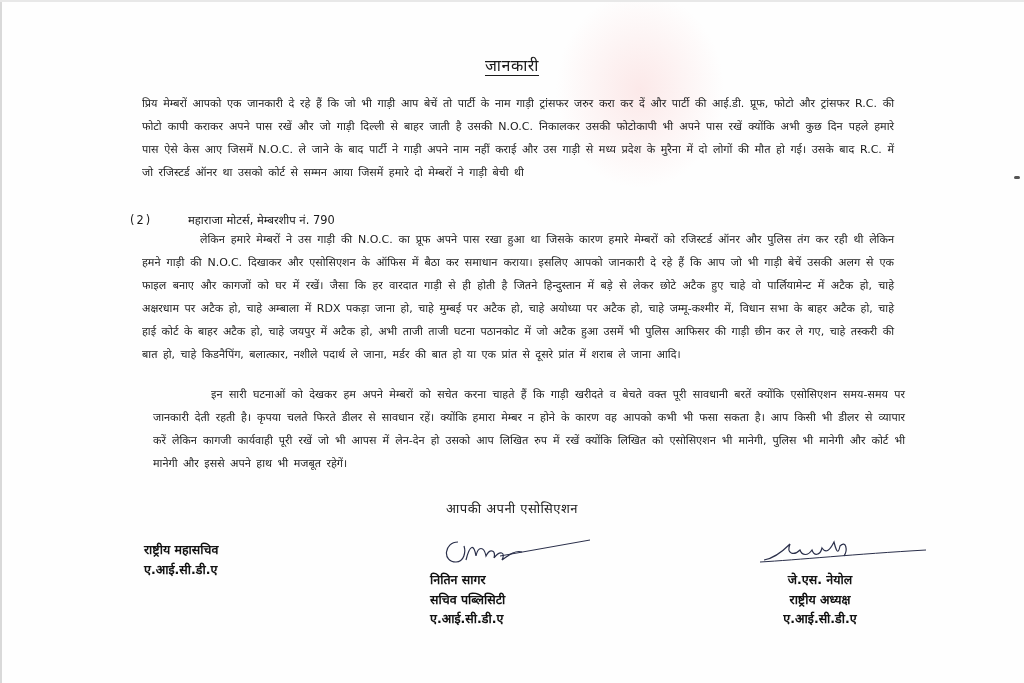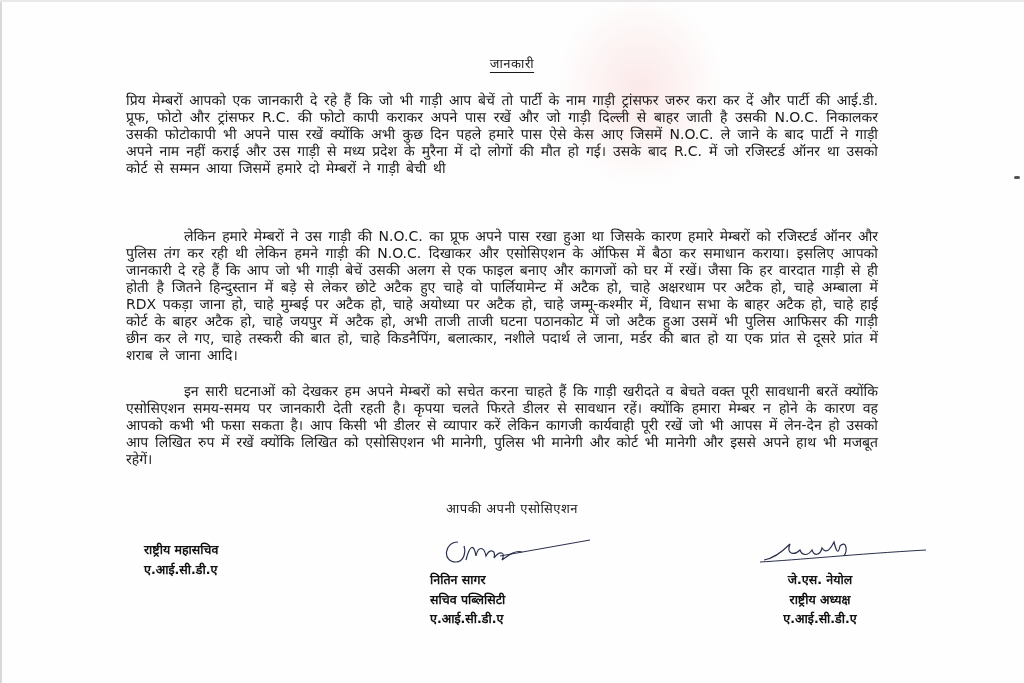--- a/index.html
+++ b/index.html
@@ -27,41 +27,41 @@
       position: absolute; left: 0; top: 0; width: 2px; height: 683px; background: #d9d9d9;
     }
     .edge-top {
       position: absolute; left: 0; top: 0; width: 1024px; height: 2px; background: #e8e8e8;
     }
     .title {
       position: absolute;
       left: 0; width: 1024px;
       top: 54px;
       text-align: center;
-      font-size: 13px;
+      font-size: 16px;
       font-weight: normal;
       letter-spacing: 0.5px;
     }
     .title span {
       text-decoration: underline;
       text-underline-offset: 4px;
     }
     .para {
       position: absolute;
-      left: 126px;
+      left: 142px;
       width: 752px;
-      font-size: 14px;
-      line-height: 17px;
+      font-size: 11px;
+      line-height: 23px;
       text-align: justify;
       word-spacing: 2px;
     }
     .para.indent { text-indent: 58px; }
     .p1 { top: 92px; }
     .p2 { top: 228px; }
-    .p3 { top: 383px; }
+    .p3 { top: 383px; margin-left: 11px; }
     .list-item {
       position: absolute;
       left: 130px;
       font-size: 11.4px;
       line-height: 18px;
     }
     .list-item .num { display: inline-block; width: 58px; letter-spacing: 2px; }
     .li1 { top: 194px; }
     .li2 { top: 211px; }
     .closing {
@@ -103,20 +103,23 @@
 <div class="page">
   <div class="edge-left"></div>
   <div class="edge-top"></div>
 
   <div class="title">
     <span>जानकारी</span>
   </div>
 
   <div class="para p1">प्रिय मेम्बरों आपको एक जानकारी दे रहे हैं कि जो भी गाड़ी आप बेचें तो पार्टी के नाम गाड़ी ट्रांसफर जरुर करा कर दें और पार्टी की आई.डी. प्रूफ, फोटो और ट्रांसफर R.C. की फोटो कापी कराकर अपने पास रखें और जो गाड़ी दिल्ली से बाहर जाती है उसकी N.O.C. निकालकर उसकी फोटोकापी भी अपने पास रखें क्योंकि अभी कुछ दिन पहले हमारे पास ऐसे केस आए जिसमें N.O.C. ले जाने के बाद पार्टी ने गाड़ी अपने नाम नहीं कराई और उस गाड़ी से मध्य प्रदेश के मुरैना में दो लोगों की मौत हो गई। उसके बाद R.C. में जो रजिस्टर्ड ऑनर था उसको कोर्ट से सम्मन आया जिसमें हमारे दो मेम्बरों ने गाड़ी बेची थी</div>
 
+  <div class="list-item li2">
+    <span class="num">(2)</span><span>महाराजा मोटर्स, मेम्बरशीप नं. 790</span>
+  </div>
 
   <div class="para indent p2">लेकिन हमारे मेम्बरों ने उस गाड़ी की N.O.C. का प्रूफ अपने पास रखा हुआ था जिसके कारण हमारे मेम्बरों को रजिस्टर्ड ऑनर और पुलिस तंग कर रही थी लेकिन हमने गाड़ी की N.O.C. दिखाकर और एसोसिएशन के ऑफिस में बैठा कर समाधान कराया। इसलिए आपको जानकारी दे रहे हैं कि आप जो भी गाड़ी बेचें उसकी अलग से एक फाइल बनाए और कागजों को घर में रखें। जैसा कि हर वारदात गाड़ी से ही होती है जितने हिन्दुस्तान में बड़े से लेकर छोटे अटैक हुए चाहे वो पार्लियामेन्ट में अटैक हो, चाहे अक्षरधाम पर अटैक हो, चाहे अम्बाला में RDX पकड़ा जाना हो, चाहे मुम्बई पर अटैक हो, चाहे अयोध्या पर अटैक हो, चाहे जम्मू-कश्मीर में, विधान सभा के बाहर अटैक हो, चाहे हाई कोर्ट के बाहर अटैक हो, चाहे जयपुर में अटैक हो, अभी ताजी ताजी घटना पठानकोट में जो अटैक हुआ उसमें भी पुलिस आफिसर की गाड़ी छीन कर ले गए, चाहे तस्करी की बात हो, चाहे किडनैपिंग, बलात्कार, नशीले पदार्थ ले जाना, मर्डर की बात हो या एक प्रांत से दूसरे प्रांत में शराब ले जाना आदि।</div>
 
   <div class="para indent p3">इन सारी घटनाओं को देखकर हम अपने मेम्बरों को सचेत करना चाहते हैं कि गाड़ी खरीदते व बेचते वक्त पूरी सावधानी बरतें क्योंकि एसोसिएशन समय-समय पर जानकारी देती रहती है। कृपया चलते फिरते डीलर से सावधान रहें। क्योंकि हमारा मेम्बर न होने के कारण वह आपको कभी भी फसा सकता है। आप किसी भी डीलर से व्यापार करें लेकिन कागजी कार्यवाही पूरी रखें जो भी आपस में लेन-देन हो उसको आप लिखित रुप में रखें क्योंकि लिखित को एसोसिएशन भी मानेगी, पुलिस भी मानेगी और कोर्ट भी मानेगी और इससे अपने हाथ भी मजबूत रहेगें।</div>
 
   <div class="closing">आपकी अपनी एसोसिएशन</div>
 
   <div class="signature sig1">
     <div class="sig-text">राष्ट्रीय महासचिव</div>
     <div class="sig-text">ए.आई.सी.डी.ए</div>

